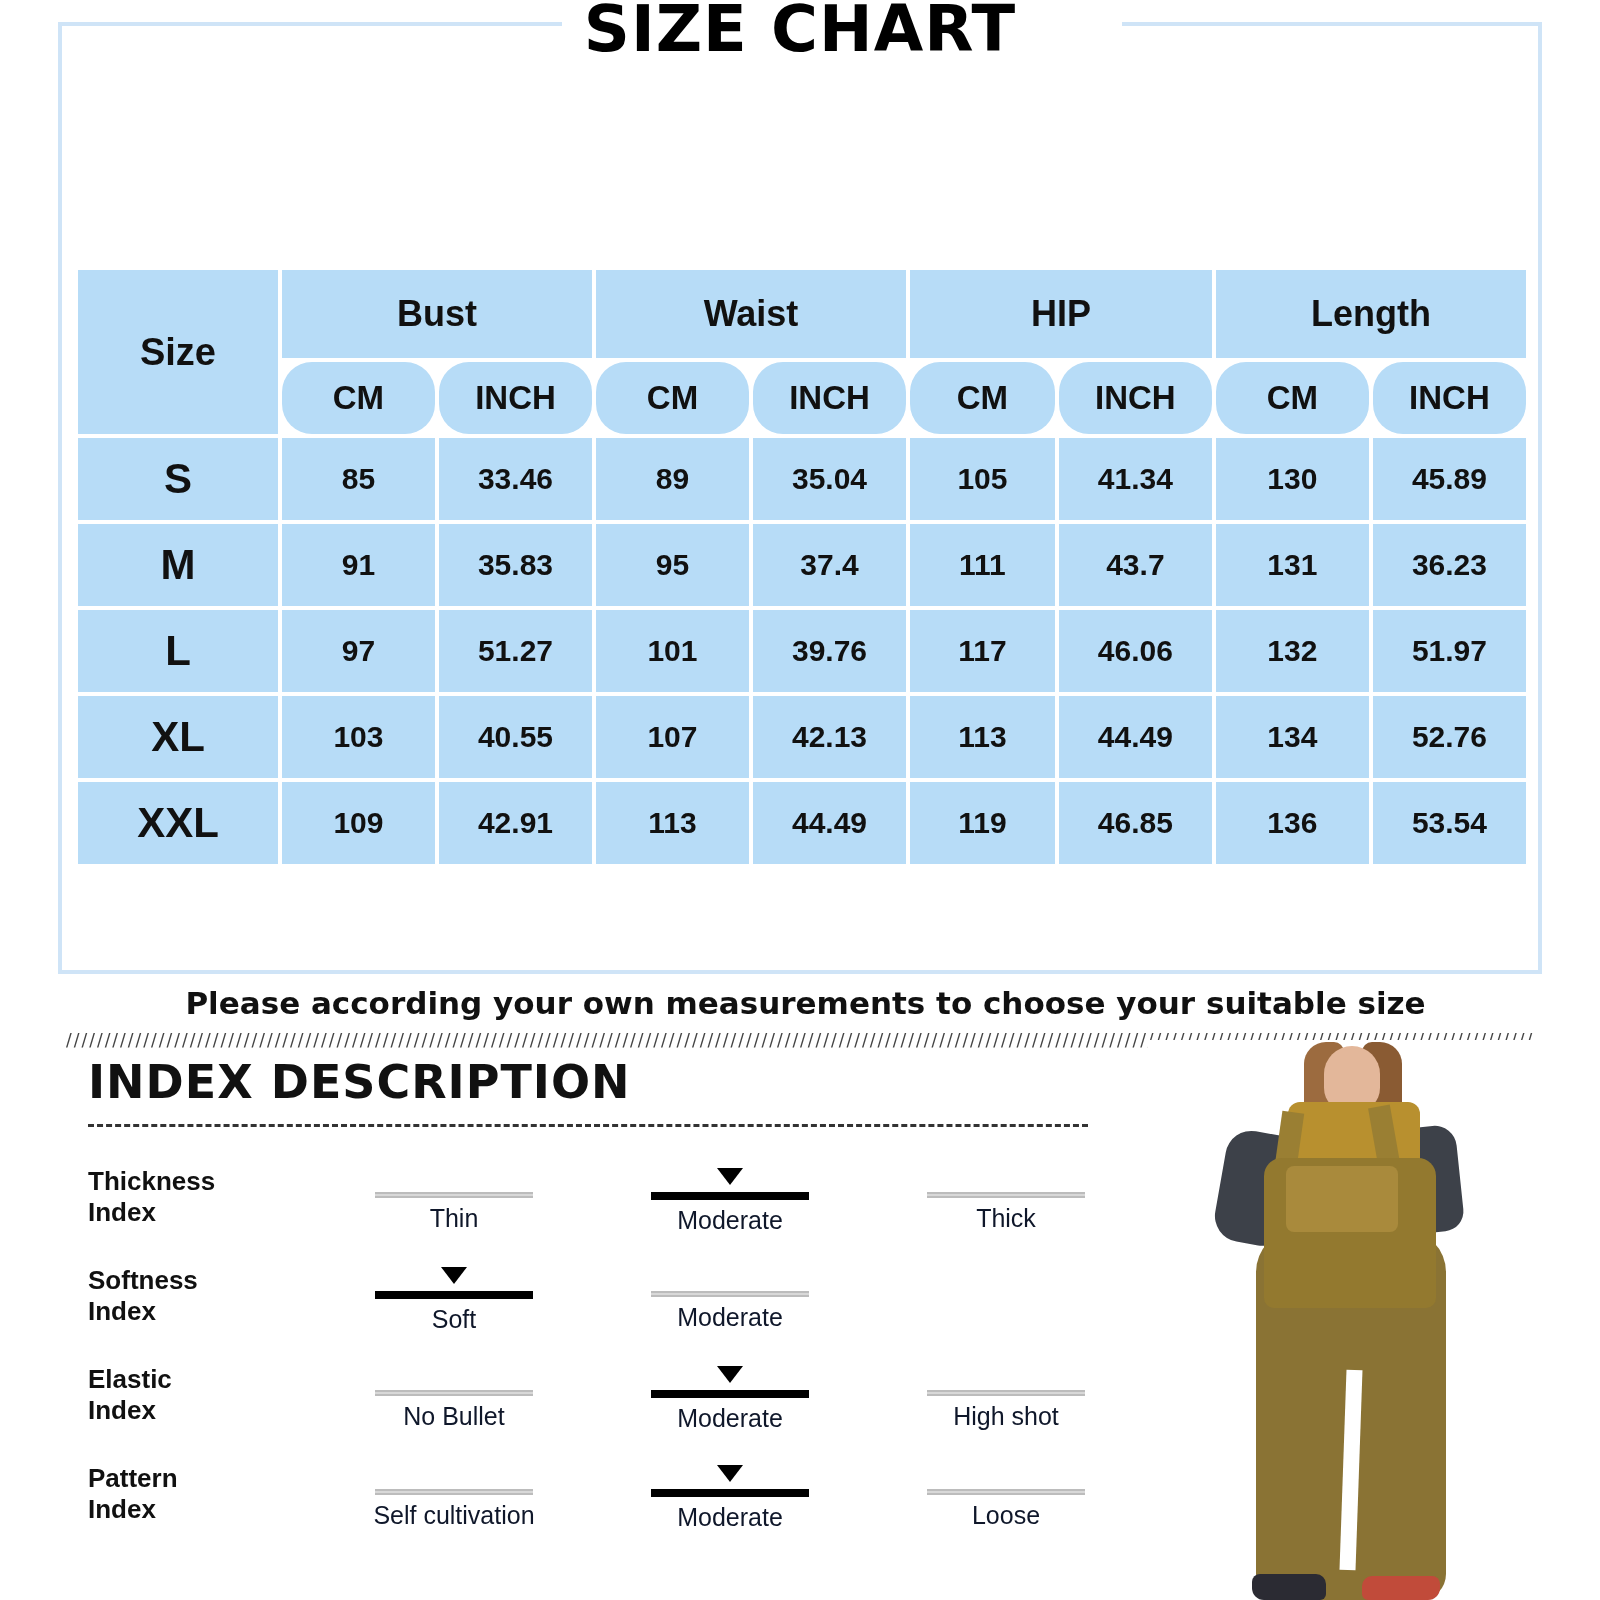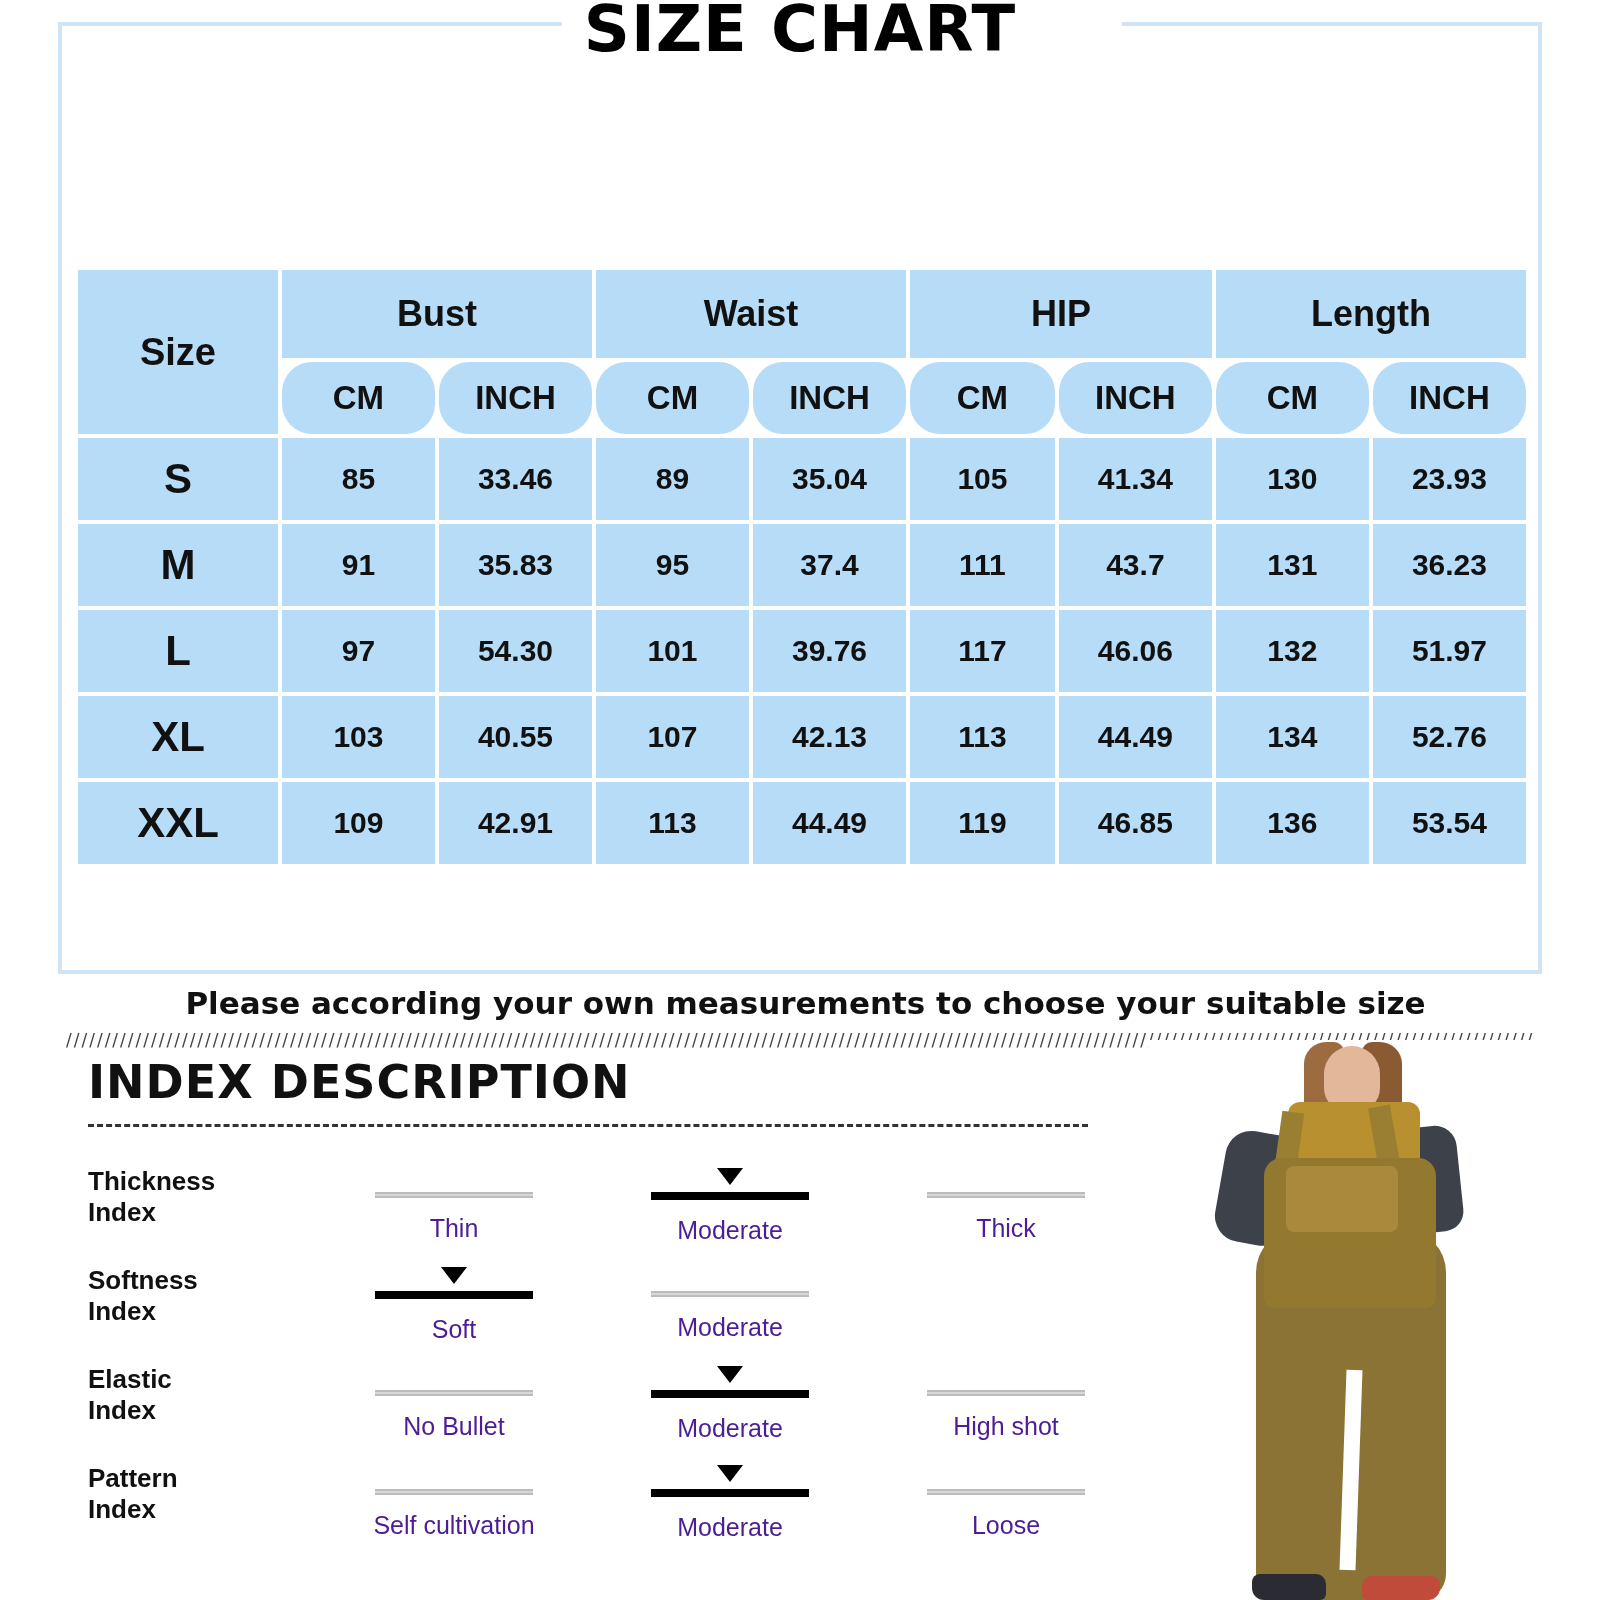--- a/index.html
+++ b/index.html
@@ -186,23 +186,23 @@
     top: 8px;
     margin-left: -13px;
     width: 0; height: 0;
     border-left: 13px solid transparent;
     border-right: 13px solid transparent;
     border-top: 17px solid #000;
     display: none;
   }
   .idx-col.on .idx-caret { display: block; }
   .idx-cap {
-    margin-top: 16px;
+    margin-top: 6px;
     font-size: 25px;
-    color: #4c1d95;
+    color: #0f172a;
     font-weight: 400;
   }
 
   
   .photo {
     position: absolute;
     left: 1148px; top: 1040px;
     width: 452px; height: 560px;
     overflow: hidden;
     background: #ffffff;
@@ -350,37 +350,37 @@
 
         <tr>
           <td class="cell-size">S</td>
           <td class="cell-val">85</td>
           <td class="cell-val">33.46</td>
           <td class="cell-val">89</td>
           <td class="cell-val">35.04</td>
           <td class="cell-val">105</td>
           <td class="cell-val">41.34</td>
           <td class="cell-val">130</td>
-          <td class="cell-val">23.93</td>
+          <td class="cell-val">45.89</td>
         </tr>
         <tr>
           <td class="cell-size">M</td>
           <td class="cell-val">91</td>
           <td class="cell-val">35.83</td>
           <td class="cell-val">95</td>
           <td class="cell-val">37.4</td>
           <td class="cell-val">111</td>
           <td class="cell-val">43.7</td>
           <td class="cell-val">131</td>
           <td class="cell-val">36.23</td>
         </tr>
         <tr>
           <td class="cell-size">L</td>
           <td class="cell-val">97</td>
-          <td class="cell-val">54.30</td>
+          <td class="cell-val">51.27</td>
           <td class="cell-val">101</td>
           <td class="cell-val">39.76</td>
           <td class="cell-val">117</td>
           <td class="cell-val">46.06</td>
           <td class="cell-val">132</td>
           <td class="cell-val">51.97</td>
         </tr>
         <tr>
           <td class="cell-size">XL</td>
           <td class="cell-val">103</td>

